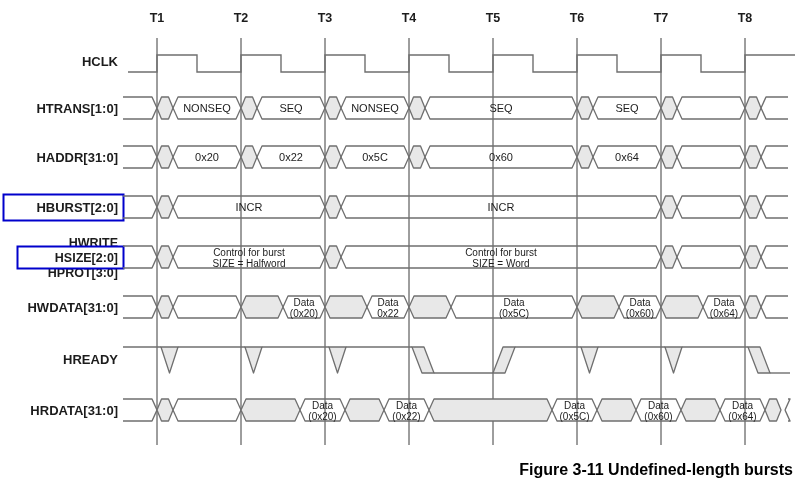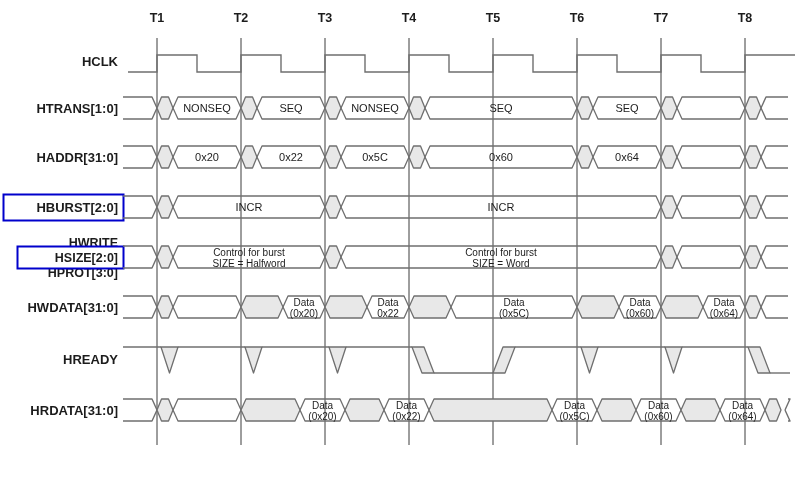--- a/index.html
+++ b/index.html
@@ -199,13 +199,14 @@
         <text x="658.5" y="420" fill="#1c1c1c" font-size="10" text-anchor="middle" font-weight="normal" font-family="&quot;Liberation Sans&quot;,sans-serif">(0x60)</text>
         <polygon points="681,410 686,399 715,399 720,410 715,421 686,421" fill="#e8e8e8" stroke="#6f6f6f" stroke-width="1.3" stroke-linejoin="round"></polygon>
         <polygon points="720,410 725,399 760,399 765,410 760,421 725,421" fill="none" stroke="#6f6f6f" stroke-width="1.3" stroke-linejoin="round"></polygon>
         <text x="742.5" y="409" fill="#1c1c1c" font-size="10" text-anchor="middle" font-weight="normal" font-family="&quot;Liberation Sans&quot;,sans-serif">Data</text>
         <text x="742.5" y="420" fill="#1c1c1c" font-size="10" text-anchor="middle" font-weight="normal" font-family="&quot;Liberation Sans&quot;,sans-serif">(0x64)</text>
         <polygon points="765,410 769.5,399 776.5,399 781,410 776.5,421 769.5,421" fill="#e8e8e8" stroke="#6f6f6f" stroke-width="1.3" stroke-linejoin="round"></polygon>
         <polyline points="785,410 790,399 788,399" fill="none" stroke="#6f6f6f" stroke-width="1.4" stroke-linejoin="round"></polyline>
         <polyline points="785,410 790,421 788,421" fill="none" stroke="#6f6f6f" stroke-width="1.4" stroke-linejoin="round"></polyline>
       </g>
     </svg>
+  <div class="caption">Figure 3-11 Undefined-length bursts</div>
 </div>
 
 </body></html>

